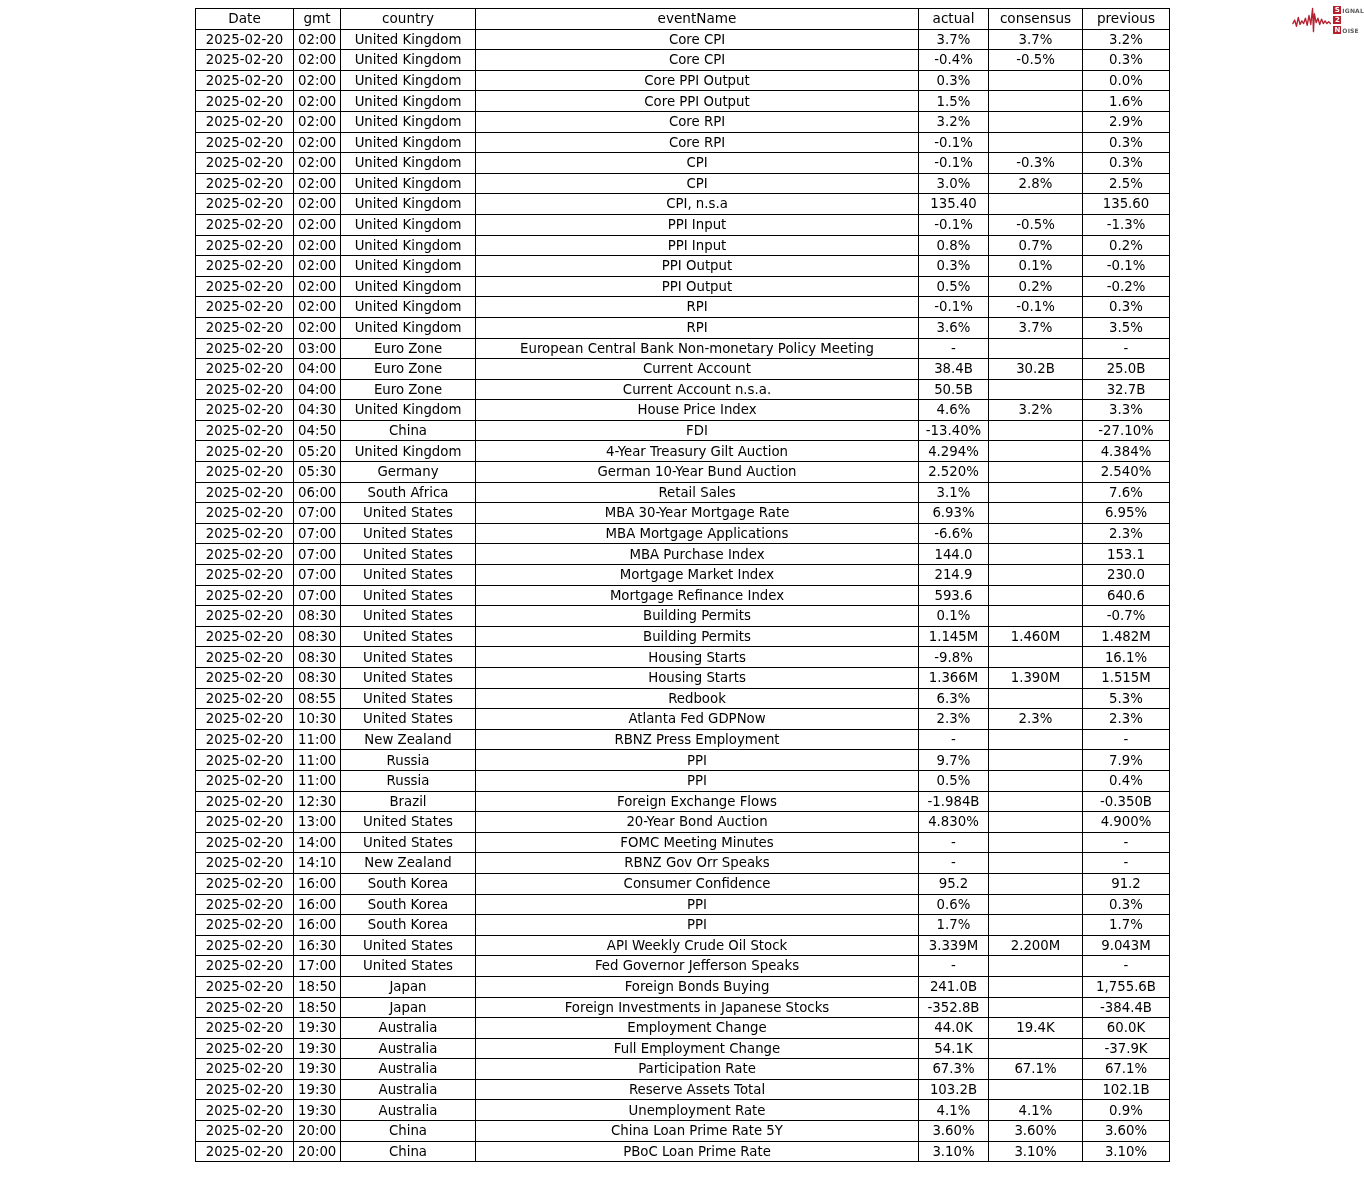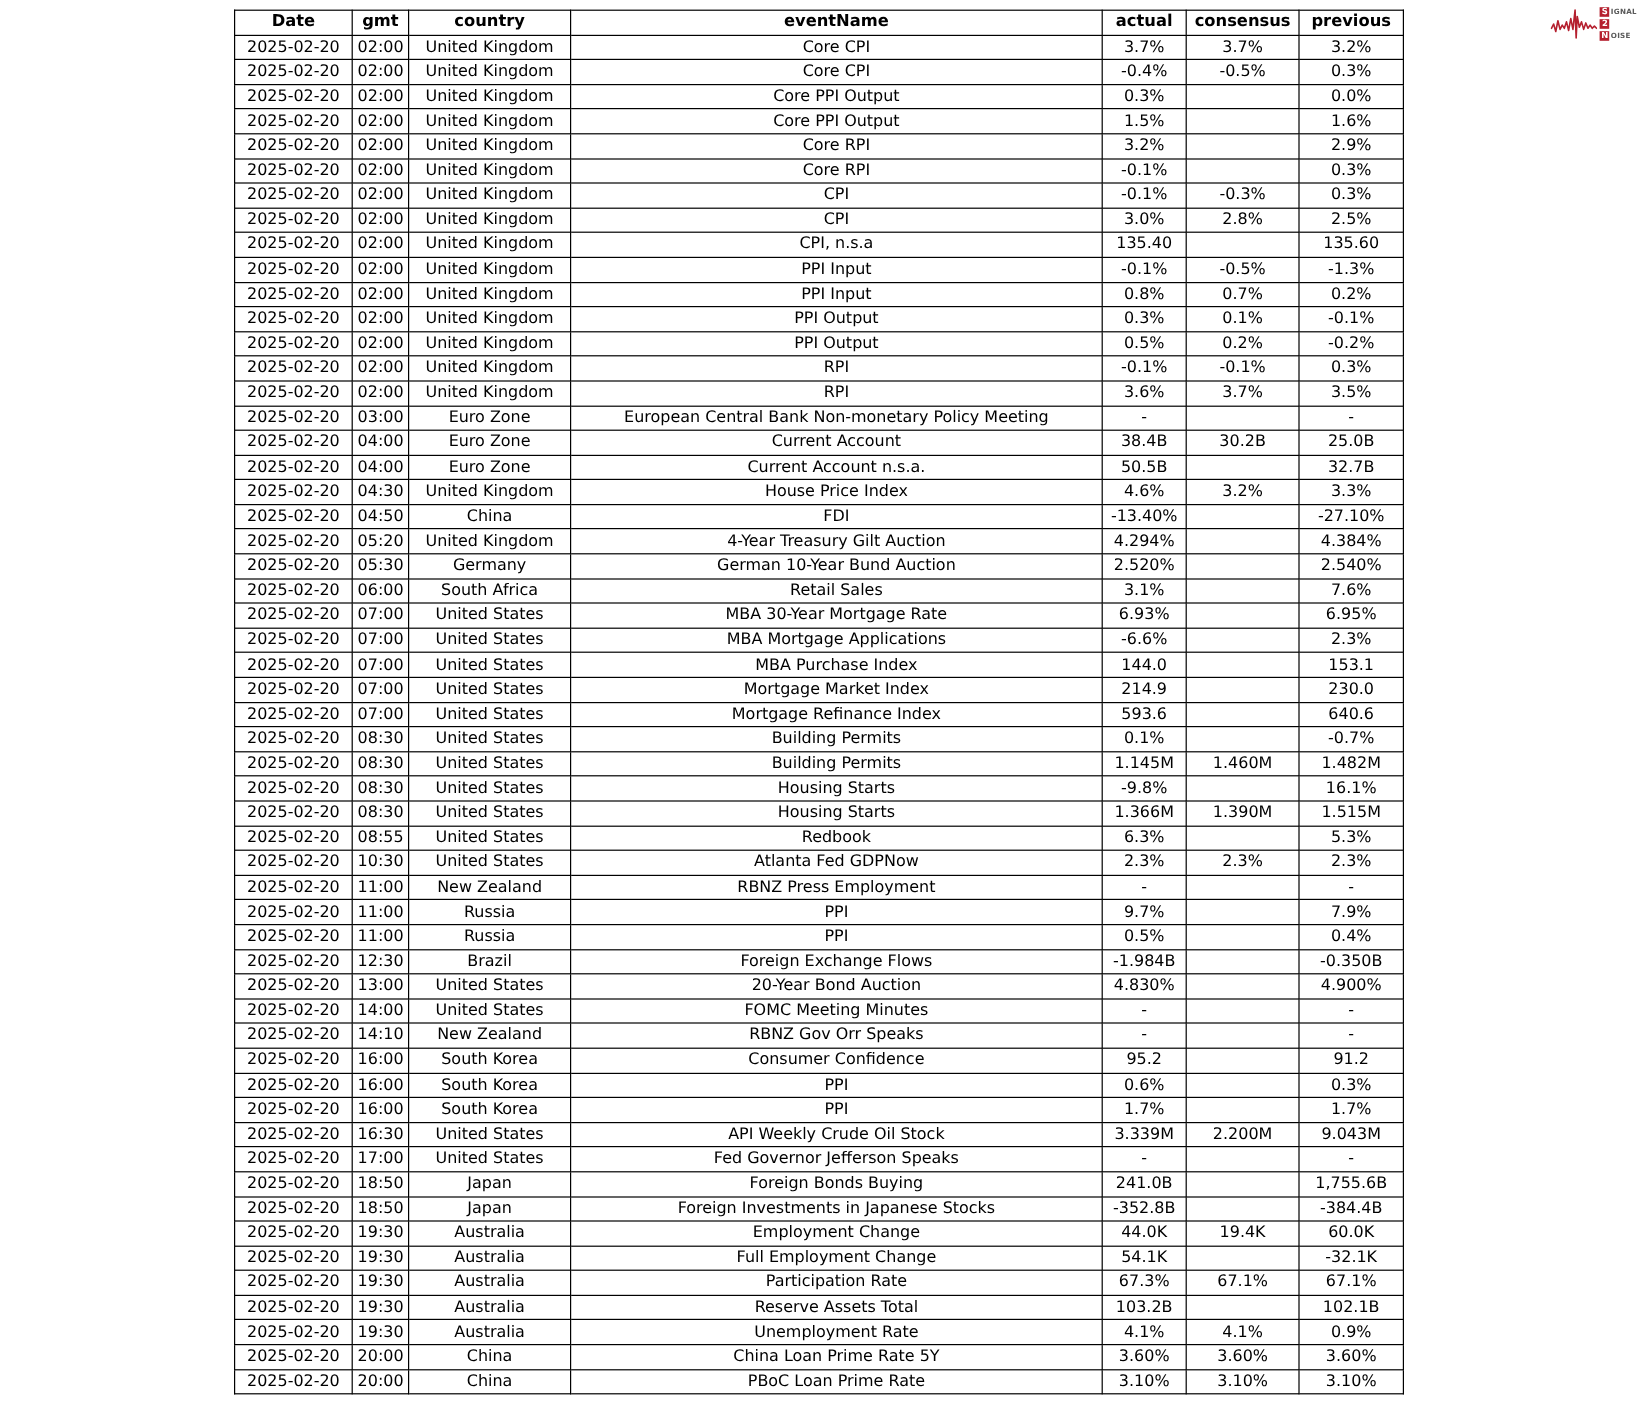--- a/index.html
+++ b/index.html
@@ -83,21 +83,21 @@
     line-height: 1;
     height: 20.6px;
     padding: 2px 4px;
     color: #000000;
     text-align: center;
     vertical-align: middle;
     white-space: nowrap;
     overflow: hidden;
   }
   table.calendar th {
-    font-weight: bold;
+    font-weight: normal;
     font-size: 13.6px;
   }
   
   col.c-date      { width: 98px; }
   col.c-gmt       { width: 47px; }
   col.c-country   { width: 135px; }
   col.c-event     { width: 443px; }
   col.c-actual    { width: 70px; }
   col.c-consensus { width: 94px; }
   col.c-previous  { width: 87px; }
@@ -590,21 +590,21 @@
             <td>19.4K</td>
             <td>60.0K</td>
           </tr>
           <tr>
             <td>2025-02-20</td>
             <td>19:30</td>
             <td>Australia</td>
             <td>Full Employment Change</td>
             <td>54.1K</td>
             <td></td>
-            <td>-32.1K</td>
+            <td>-37.9K</td>
           </tr>
           <tr>
             <td>2025-02-20</td>
             <td>19:30</td>
             <td>Australia</td>
             <td>Participation Rate</td>
             <td>67.3%</td>
             <td>67.1%</td>
             <td>67.1%</td>
           </tr>

